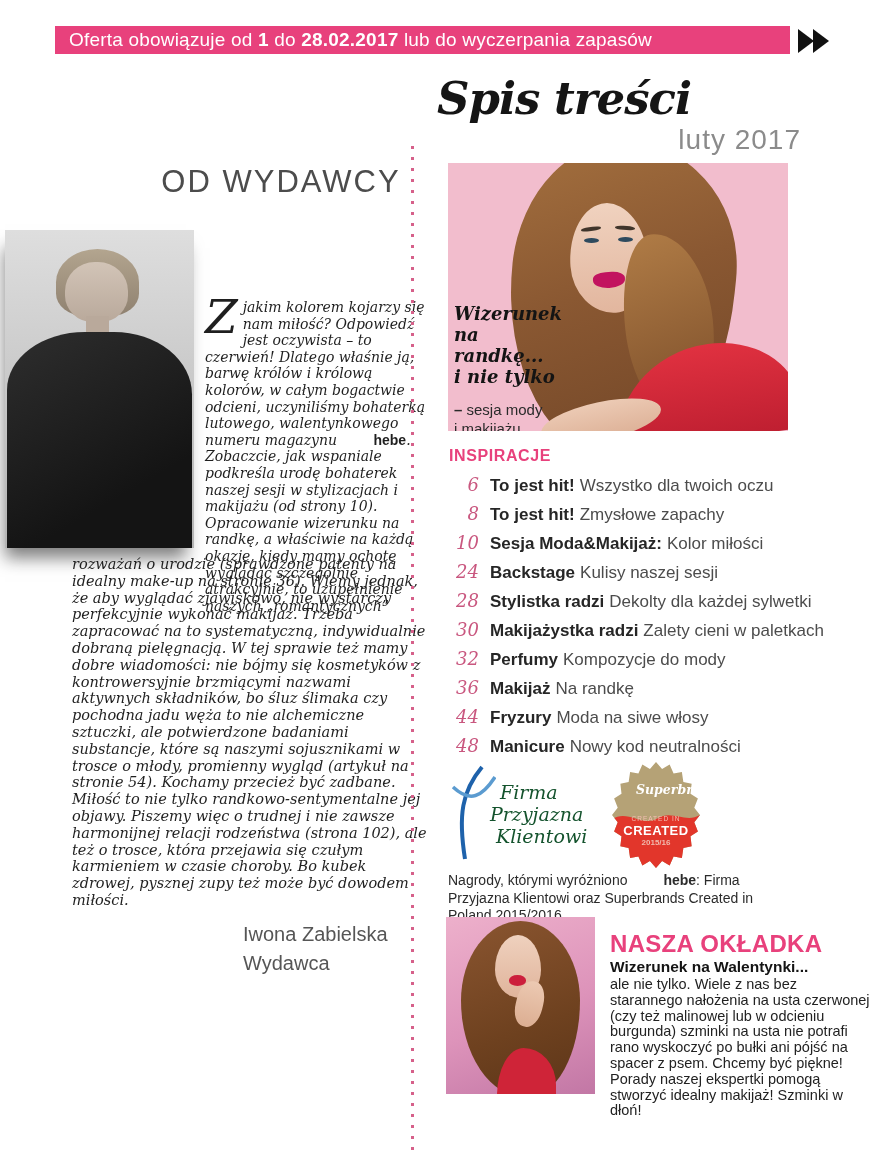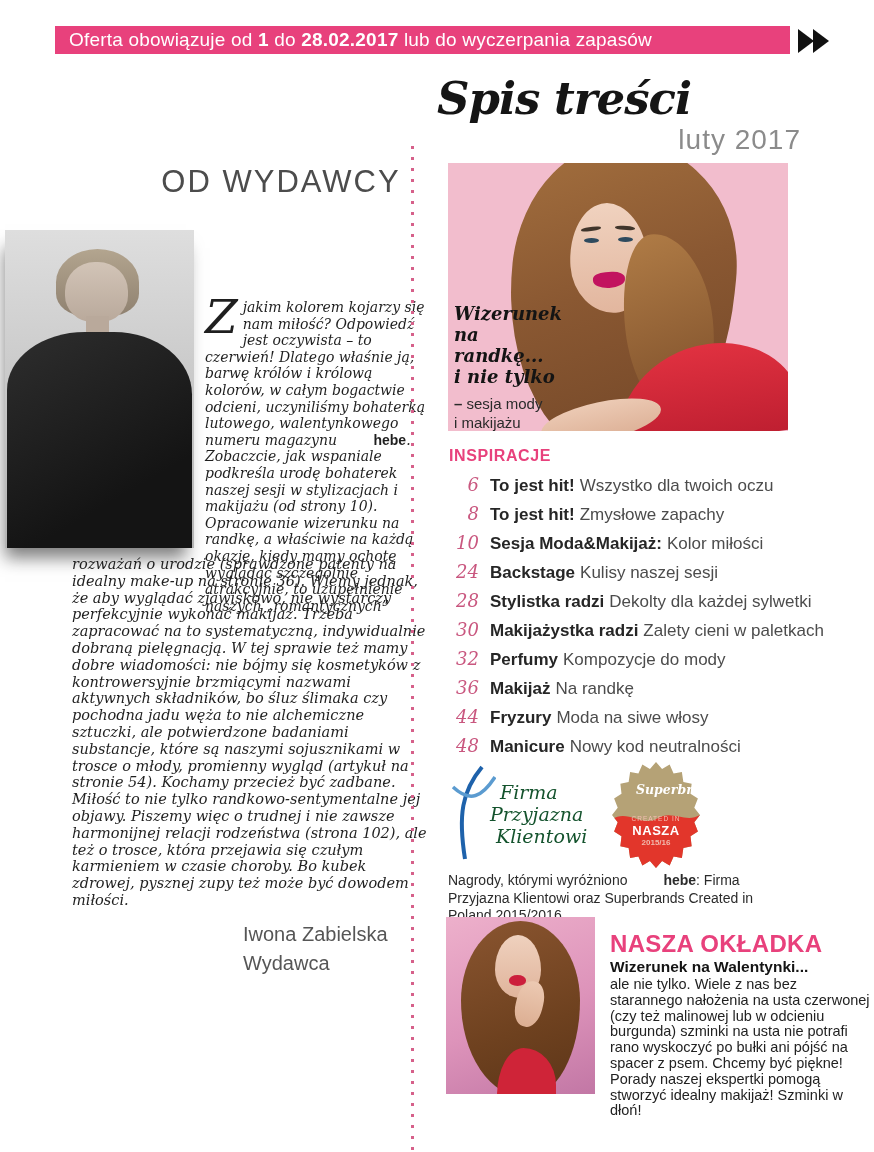--- a/index.html
+++ b/index.html
@@ -93,21 +93,21 @@
   .fp-lips{position:absolute;left:42.5%;top:40.5%;width:9.5%;height:6%;background:#c2135f;border-radius:48% 48% 60% 60%;transform:rotate(-3deg);}
   .fp-earring{position:absolute;left:59%;top:31%;width:2.6%;height:3.4%;background:#241f22;border-radius:50%;}
   .fp-red{position:absolute;right:-3%;bottom:-4%;width:55%;height:36%;
     background:linear-gradient(180deg,#e03140,#bf1f31);
     border-radius:55% 45% 0 0/100% 70% 0 0;transform:rotate(-8deg);}
   .fp-arm{position:absolute;left:27%;bottom:-3%;width:36%;height:14%;
     background:linear-gradient(180deg,#eccab4,#ddb197);border-radius:50%;transform:rotate(-12deg);}
   .feature-caption{position:absolute;left:6px;top:140px;width:118px;}
   .fc-bold{font-family:"DejaVu Serif",serif;font-style:italic;font-weight:bold;
     font-size:18px;line-height:21px;color:#141414;}
-  .fc-sub{font-size:15px;line-height:19px;color:#2a2a2a;margin-top:7px;}
+  .fc-sub{font-size:15px;line-height:19px;color:#2a2a2a;margin-top:13px;}
   .fc-sub b{font-weight:bold;}
   
   .insp-heading{
     position:absolute;left:449px;top:447px;font-size:16px;font-weight:bold;
     color:#e8417c;letter-spacing:.6px;
   }
   .toc{position:absolute;left:449px;top:474px;width:400px;}
   .toc-row{position:absolute;left:0;height:24px;display:flex;align-items:baseline;white-space:nowrap;}
   .toc-num{
     display:inline-block;width:30px;text-align:right;margin-right:11px;
@@ -274,21 +274,21 @@
           <polygon points="100,50 93.5,56.9 97.6,65.5 89.2,70 90.5,79.4 81.1,81.1 79.4,90.5 70,89.2 65.5,97.6 56.9,93.5 50,100 43.1,93.5 34.5,97.6 30,89.2 20.6,90.5 18.9,81.1 9.5,79.4 10.8,70 2.4,65.5 6.5,56.9 0,50 6.5,43.1 2.4,34.5 10.8,30 9.5,20.6 18.9,18.9 20.6,9.5 30,10.8 34.5,2.4 43.1,6.5 50,0 56.9,6.5 65.5,2.4 70,10.8 79.4,9.5 81.1,18.9 90.5,20.6 89.2,30 97.6,34.5 93.5,43.1"></polygon>
         </clipPath>
       </defs>
       <g clip-path="url(#starclip)">
         <rect width="100" height="100" fill="#b5a276"></rect>
         <path d="M0,54 C18,44 34,62 52,53 C68,45 84,58 100,50 L100,100 L0,100 Z" fill="#e2362b"></path>
       </g>
     </svg>
     <div class="sb-name">Superbrands</div>
     <div class="sb-sub">CREATED IN</div>
-    <div class="sb-country">NASZA</div>
+    <div class="sb-country">CREATED</div>
     <div class="sb-year">2015/16</div>
   </div>
 
   <div class="awards-caption"><span>Nagrody, którymi wyróżniono </span><span class="brand">hebe</span><span>: Firma Przyjazna Klientowi oraz Superbrands Created in Poland 2015/2016.</span></div>
 
   <div class="cover-photo">
     <div class="cp-hair"></div>
     <div class="cp-face"></div>
     <div class="cp-lips"></div>
     <div class="cp-hand"></div>

